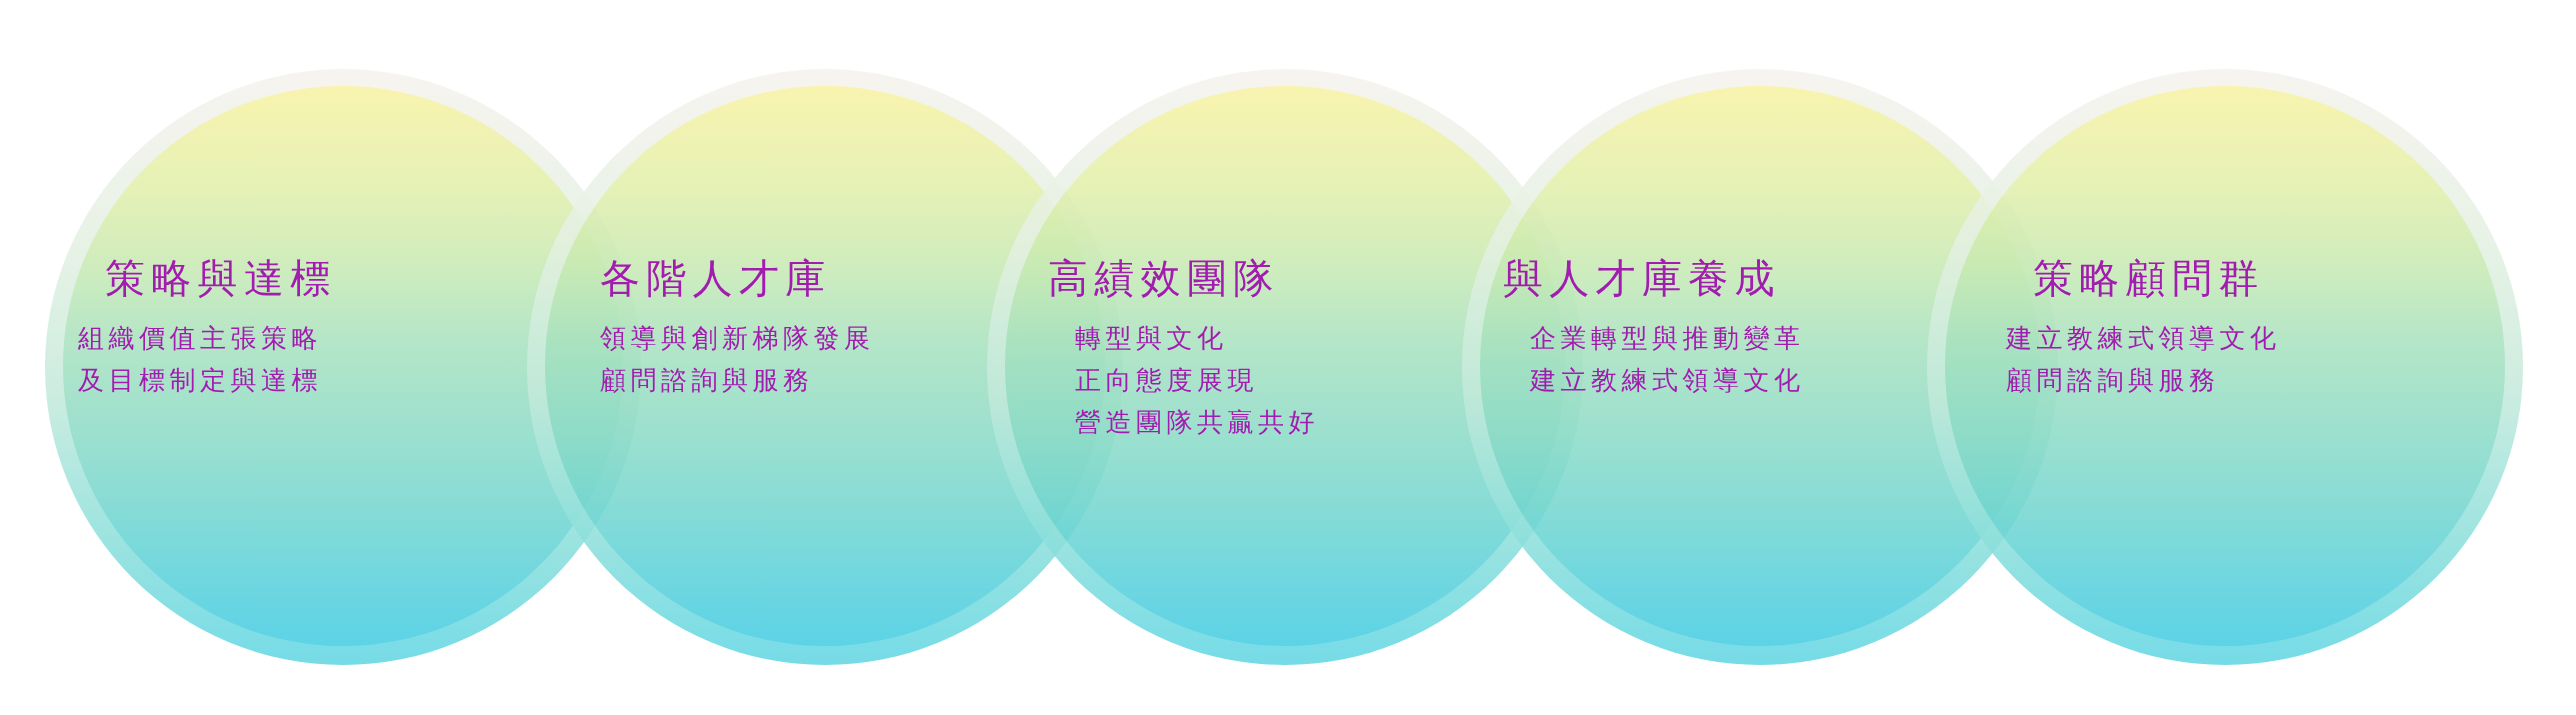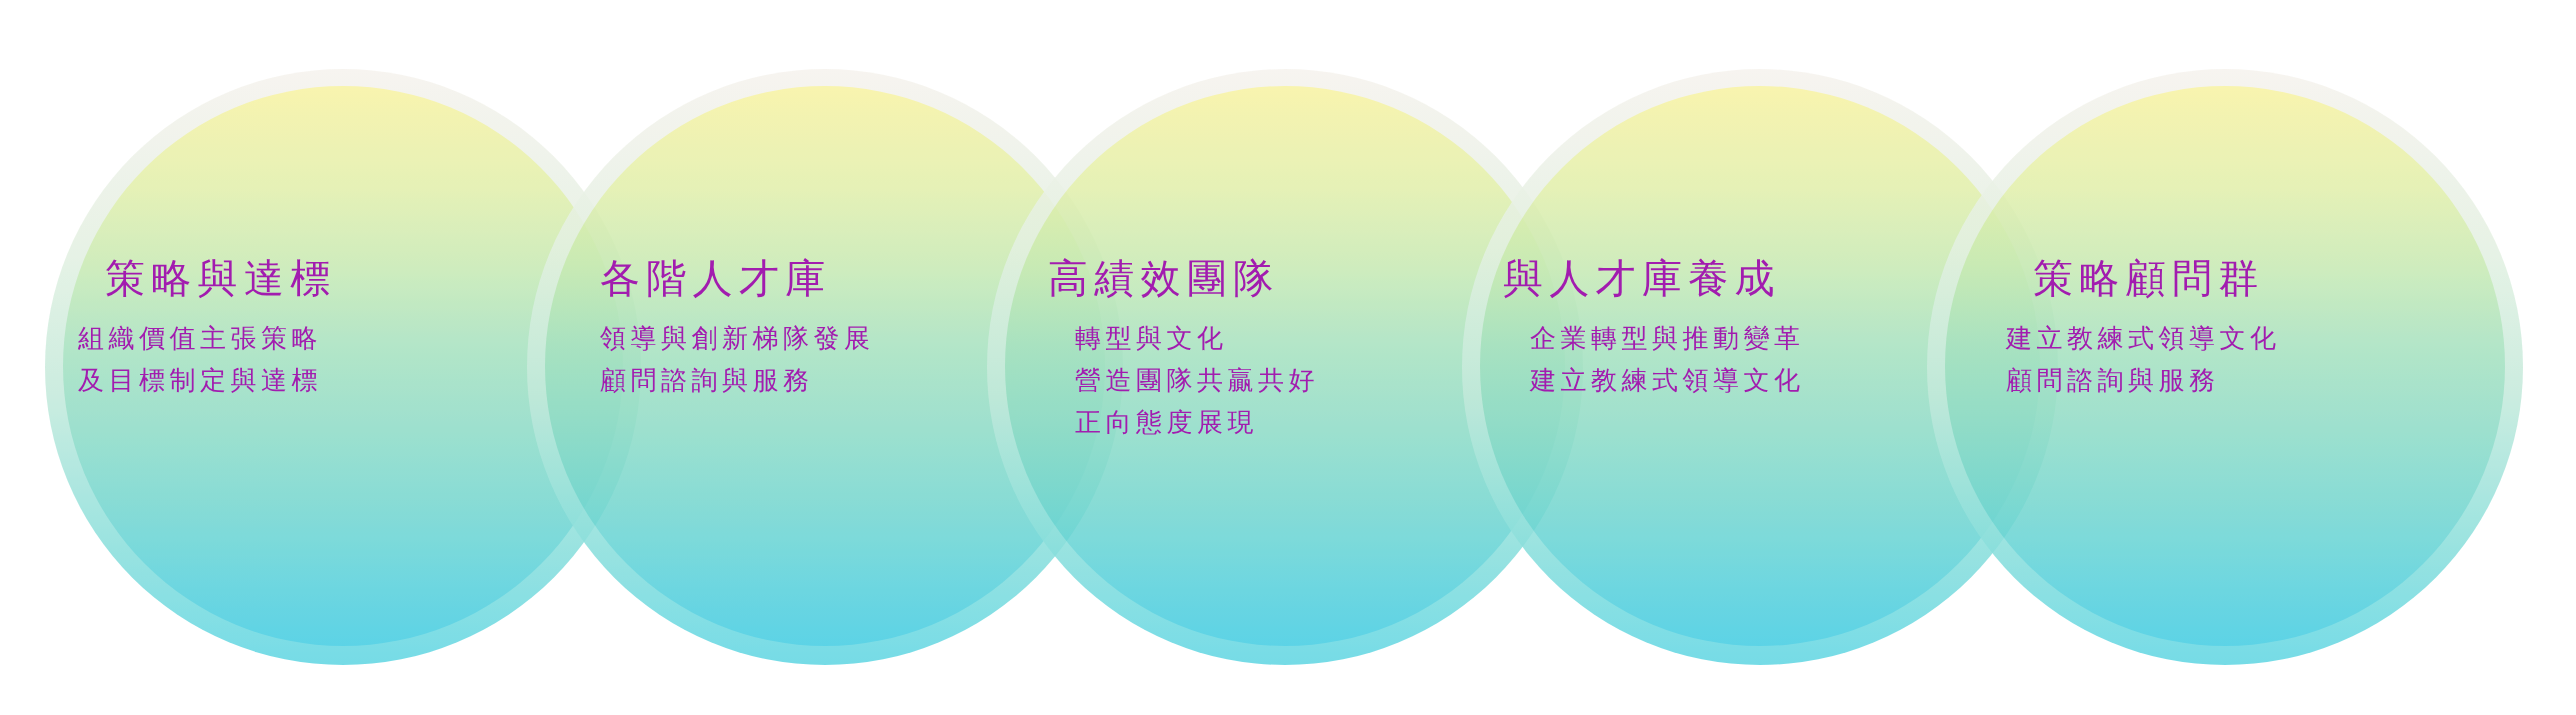--- a/index.html
+++ b/index.html
@@ -125,22 +125,22 @@
     <div class="desc">
       <div>領導與創新梯隊發展</div>
       <div>顧問諮詢與服務</div>
     </div>
   </div>
 
   <div class="label l3">
     <div class="title">高績效團隊</div>
     <div class="desc">
       <div>轉型與文化</div>
+      <div>正向態度展現</div>
       <div>營造團隊共贏共好</div>
-      <div>正向態度展現</div>
     </div>
   </div>
 
   <div class="label l4">
     <div class="title">與人才庫養成</div>
     <div class="desc">
       <div>企業轉型與推動變革</div>
       <div>建立教練式領導文化</div>
     </div>
   </div>

